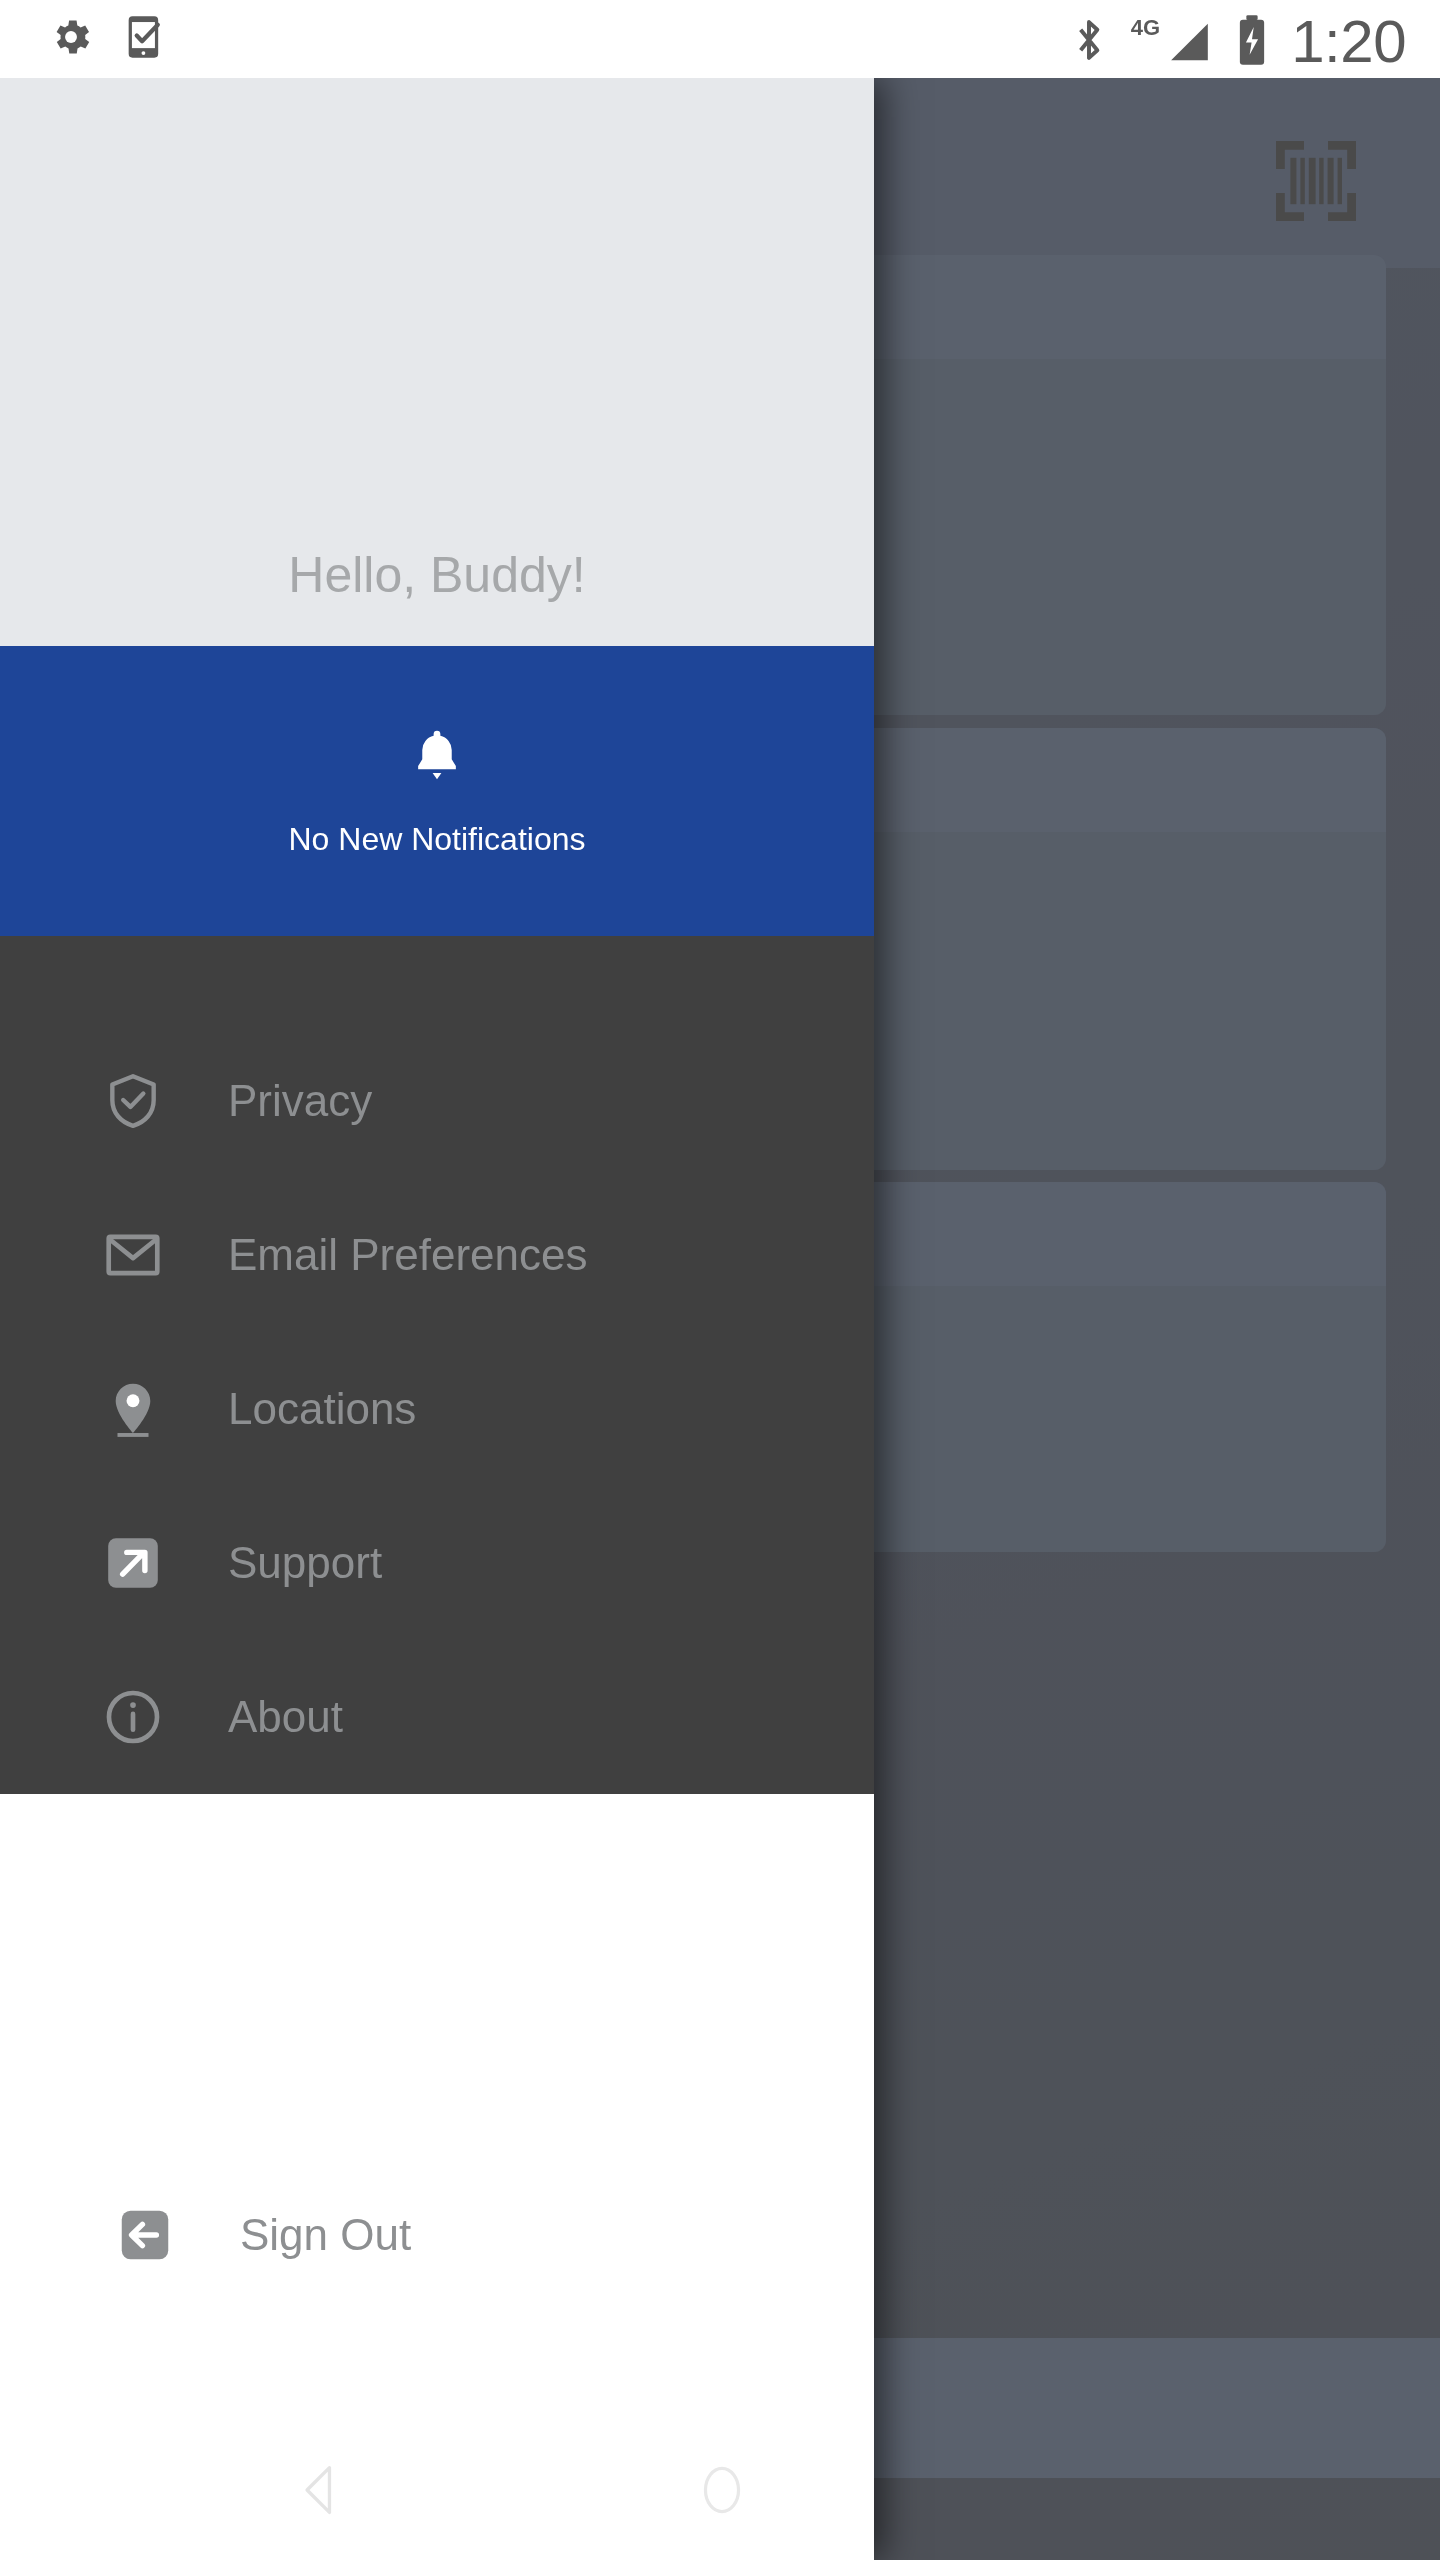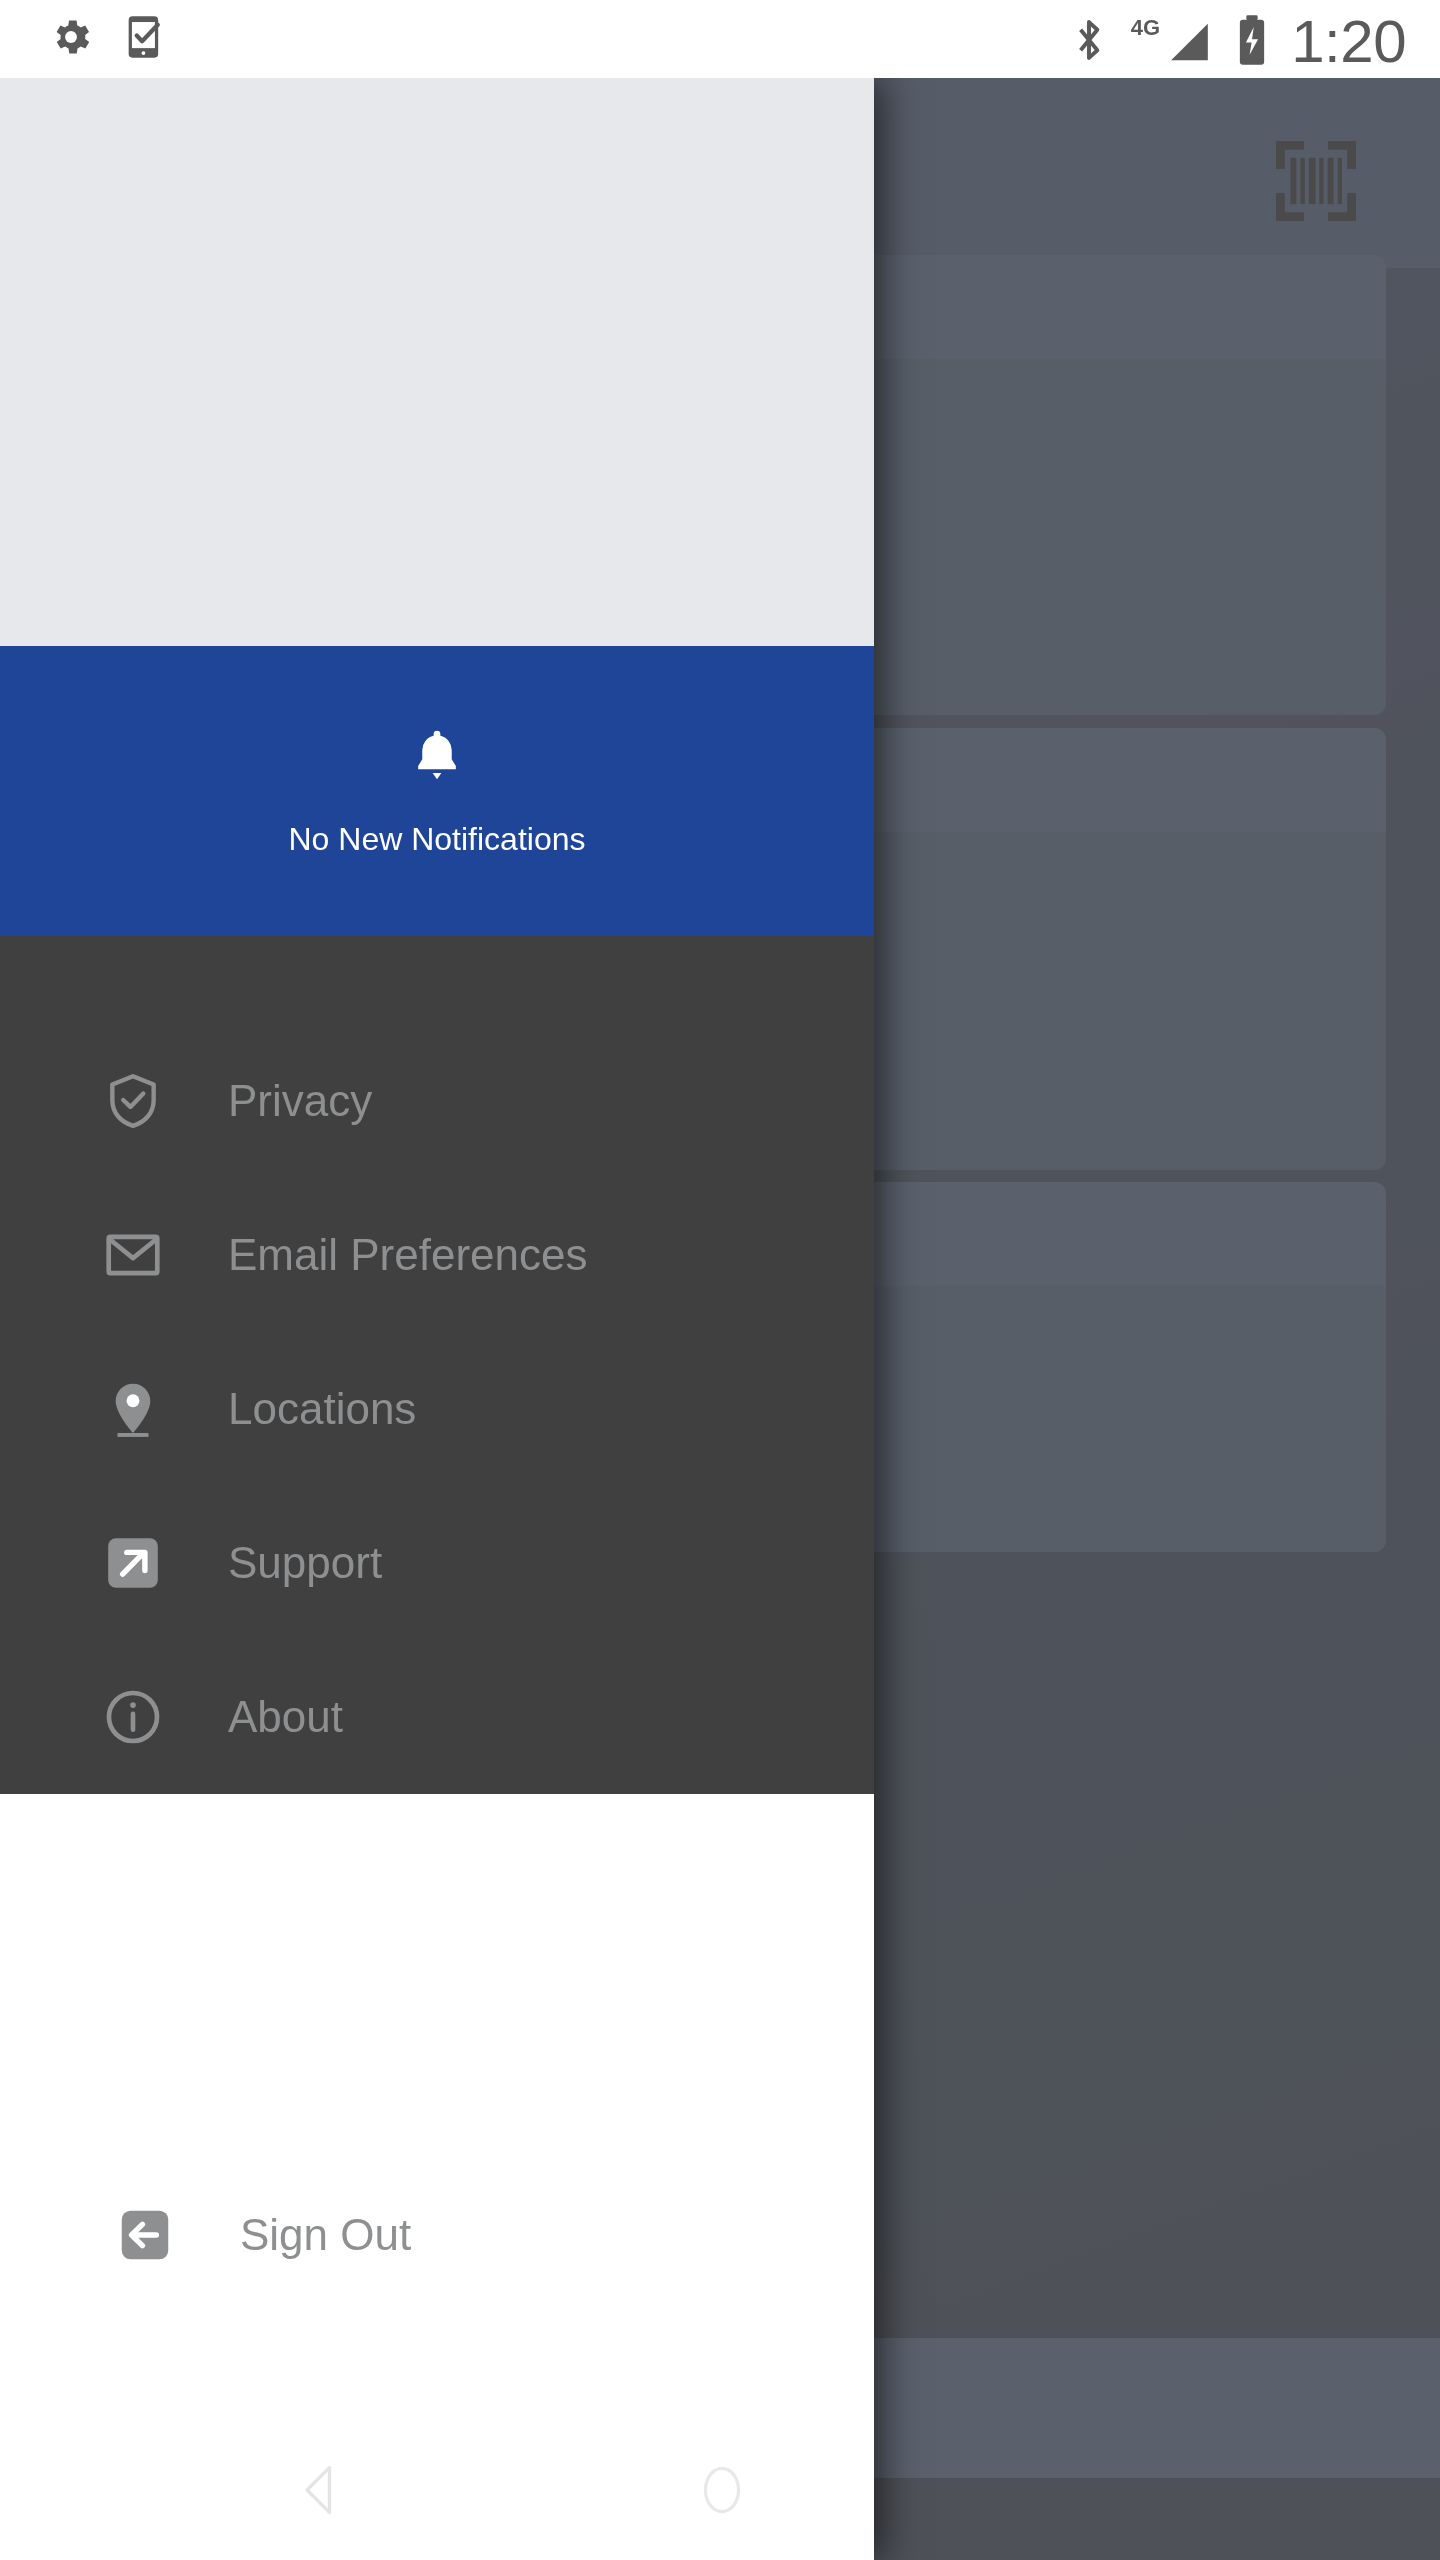--- a/index.html
+++ b/index.html
@@ -203,20 +203,21 @@
     <div id="app-navbar">
       <span id="recents-btn"></span>
     </div>
 
     <div id="scrim"></div>
   </div>
 
   <div id="drawer">
 
     <div id="drawer-header">
+      <div id="greeting">Hello, Buddy!</div>
     </div>
 
     <div id="notif-banner">
       <span>
         <svg width="62" height="62" viewBox="0 0 24 24" fill="#fff">
           <path d="M12 2.2a1.3 1.3 0 0 1 1.3 1.3v.7a5.6 5.6 0 0 1 4.4 5.5v3.6l1.6 2.6v1.2H4.7v-1.2l1.6-2.6V9.7a5.6 5.6 0 0 1 4.4-5.5v-.7A1.3 1.3 0 0 1 12 2.2z"></path>
           <path d="M10.3 18.6h3.4L12 21z"></path>
         </svg>
       </span>
       <div id="notif-text">No New Notifications</div>

